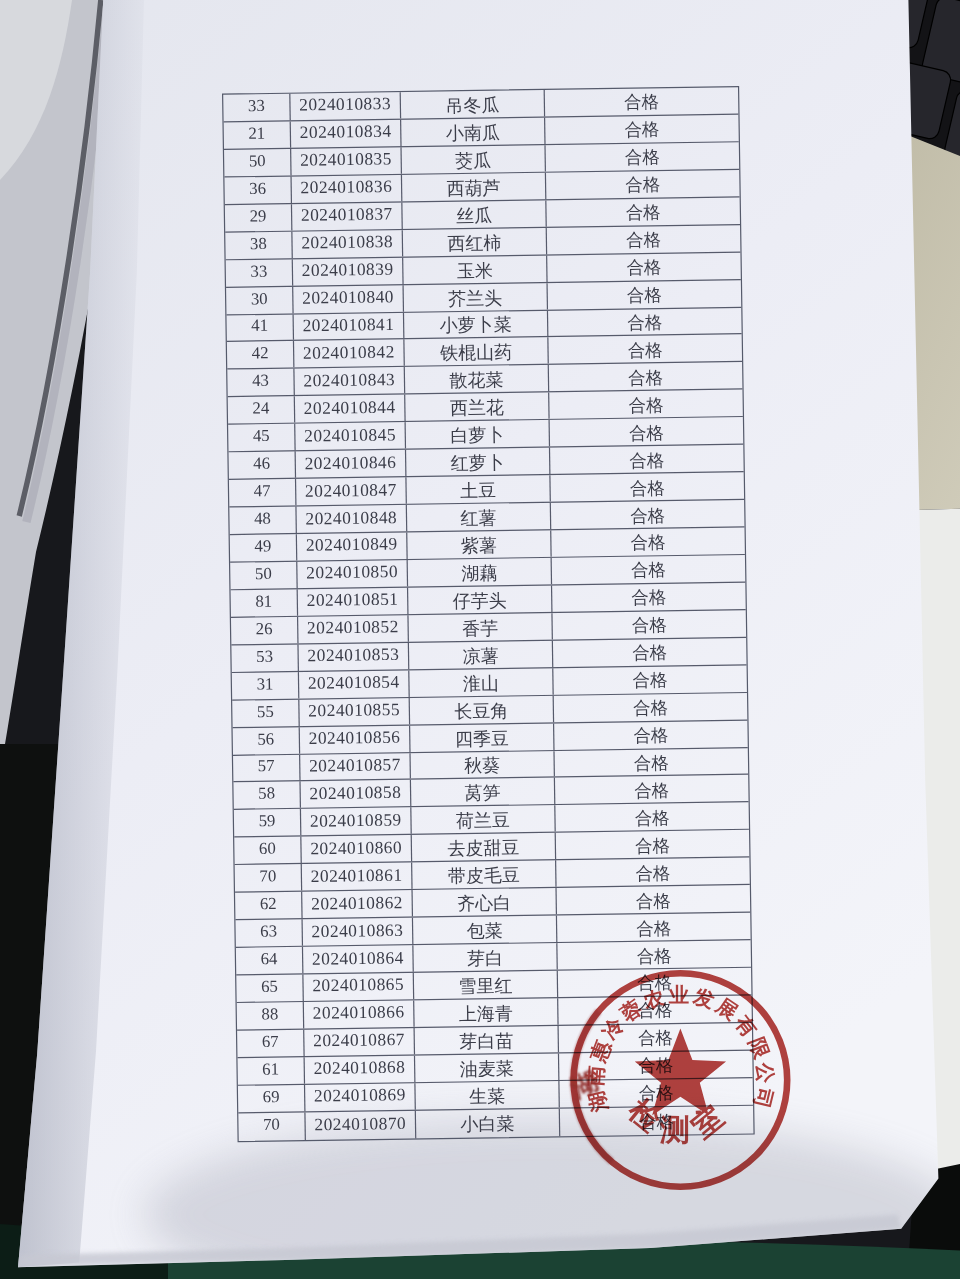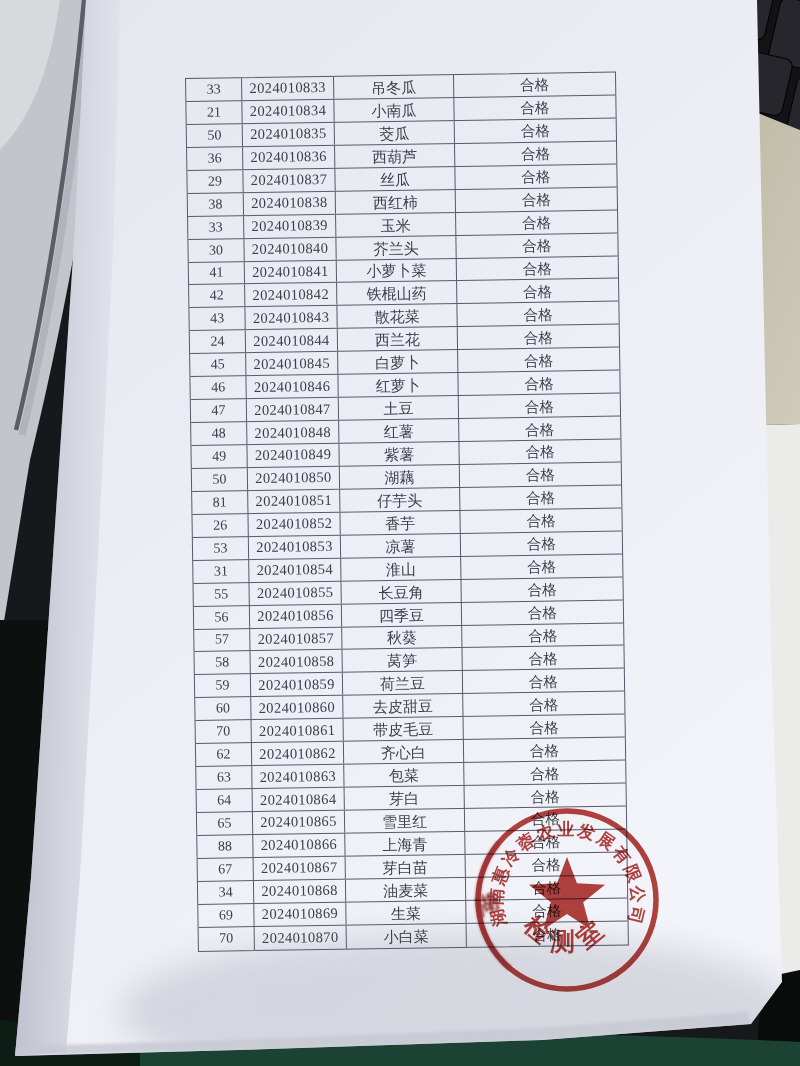--- a/index.html
+++ b/index.html
@@ -352,21 +352,21 @@
   </div>
 
   <div class="tr">
     <div class="td c-no">67</div>
     <div class="td c-id">2024010867</div>
     <div class="td c-name">芽白苗</div>
     <div class="td c-res">合格</div>
   </div>
 
   <div class="tr">
-    <div class="td c-no">34</div>
+    <div class="td c-no">61</div>
     <div class="td c-id">2024010868</div>
     <div class="td c-name">油麦菜</div>
     <div class="td c-res">合格</div>
   </div>
 
   <div class="tr">
     <div class="td c-no">69</div>
     <div class="td c-id">2024010869</div>
     <div class="td c-name">生菜</div>
     <div class="td c-res">合格</div>

